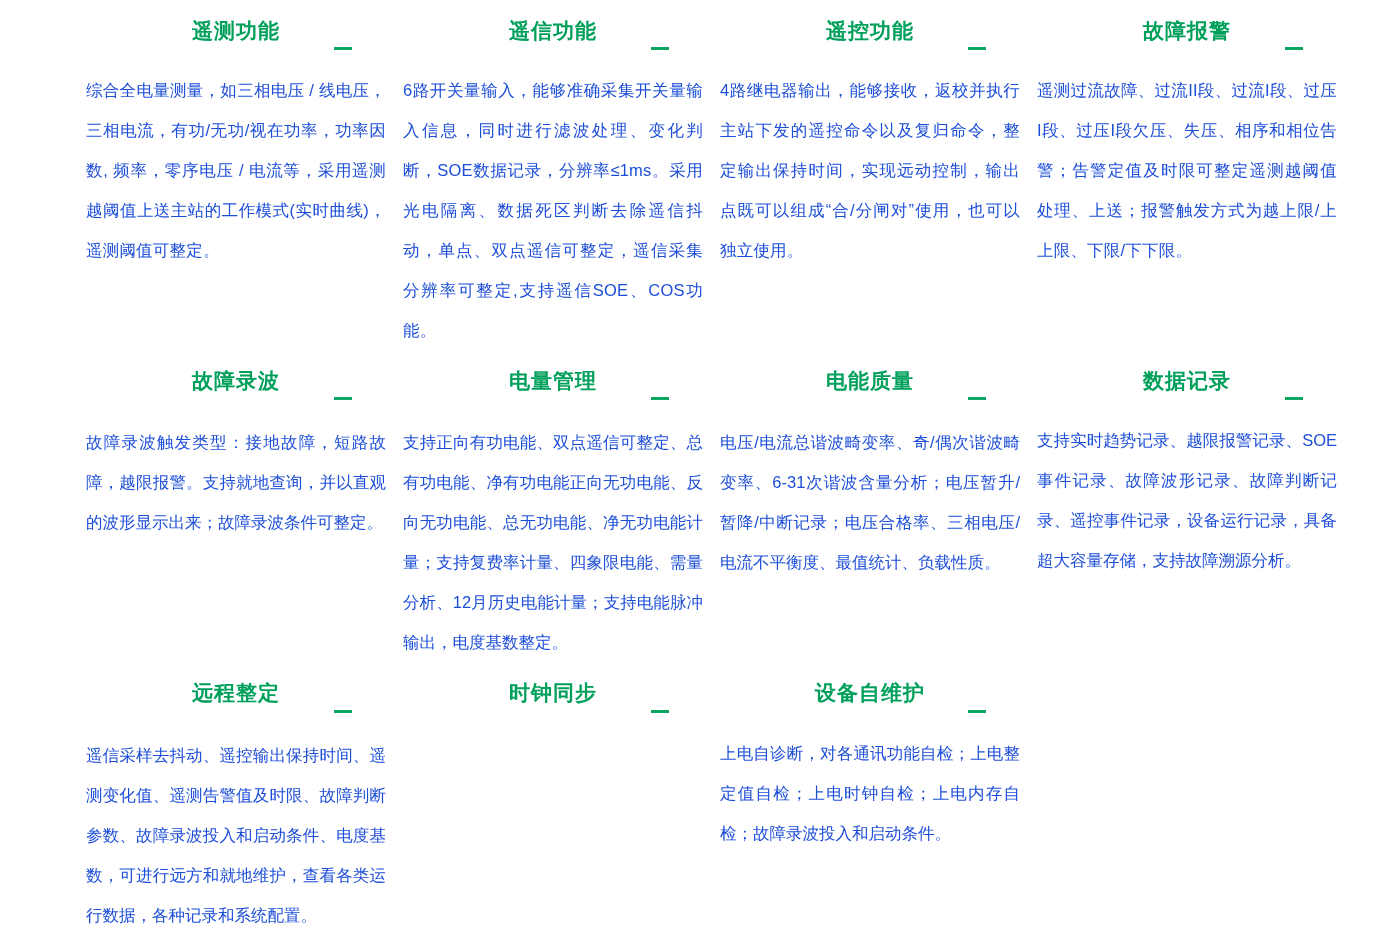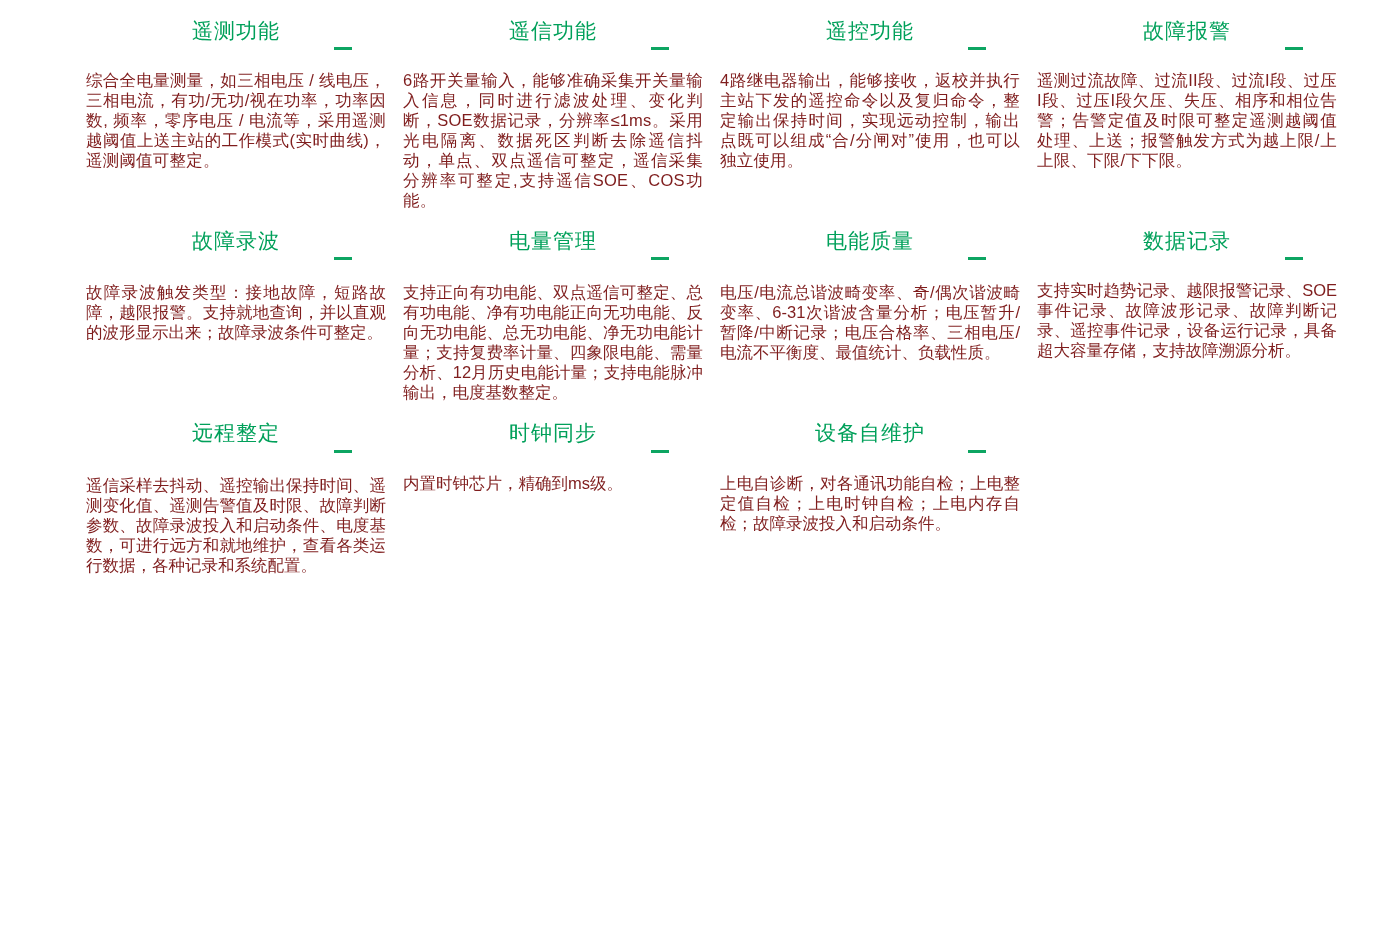--- a/index.html
+++ b/index.html
@@ -28,42 +28,42 @@
   }
   .cell {
     box-sizing: border-box;
     width: 300px;
   }
   .cell.empty {
     visibility: hidden;
   }
   .card-title {
     font-size: 21px;
-    font-weight: normal;
+    font-weight: bold;
     color: #00a05a;
     text-align: center;
     letter-spacing: 1px;
     margin: 0 0 20px 0;
     line-height: 1.2;
     position: relative;
     display: block;
   }
   .card-title .underline {
     display: block;
     height: 3px;
     background: #00a05a;
     width: 18px;
     margin: 4px 0 0 auto;
     margin-right: 34px;
     opacity: 0.95;
   }
   .card-body {
     font-size: 16.5px;
-    line-height: 20px;
-    color: #7f1d1d;
+    line-height: 40px;
+    color: #1d4ed8;
     text-align: justify;
     margin: 0;
     word-break: break-word;
   }
   
   .row1 .card-body { letter-spacing: 0.2px; }
   .row2 .card-title { margin-bottom: 22px; }
   .row3 .card-title { margin-bottom: 20px; }
 </style>
 </head>
@@ -141,21 +141,20 @@
       <span class="underline"></span>
     </div>
     <p class="card-body">遥信采样去抖动、遥控输出保持时间、遥测变化值、遥测告警值及时限、故障判断参数、故障录波投入和启动条件、电度基数，可进行远方和就地维护，查看各类运行数据，各种记录和系统配置。</p>
   </div>
 
   <div class="cell row3">
     <div class="card-title">
       <span>时钟同步</span>
       <span class="underline"></span>
     </div>
-    <p class="card-body">内置时钟芯片，精确到ms级。</p>
   </div>
 
   <div class="cell row3">
     <div class="card-title">
       <span>设备自维护</span>
       <span class="underline"></span>
     </div>
     <p class="card-body">上电自诊断，对各通讯功能自检；上电整定值自检；上电时钟自检；上电内存自检；故障录波投入和启动条件。</p>
   </div>
 

